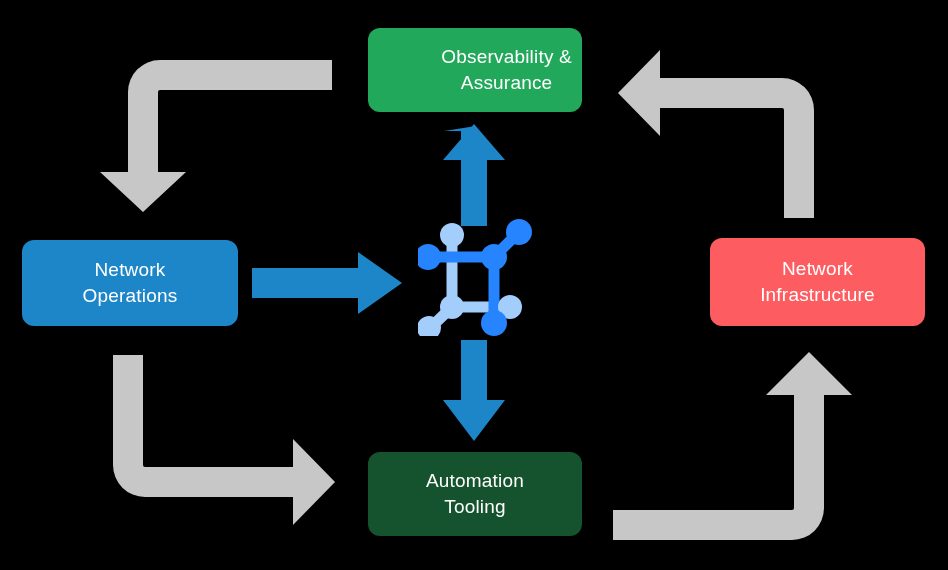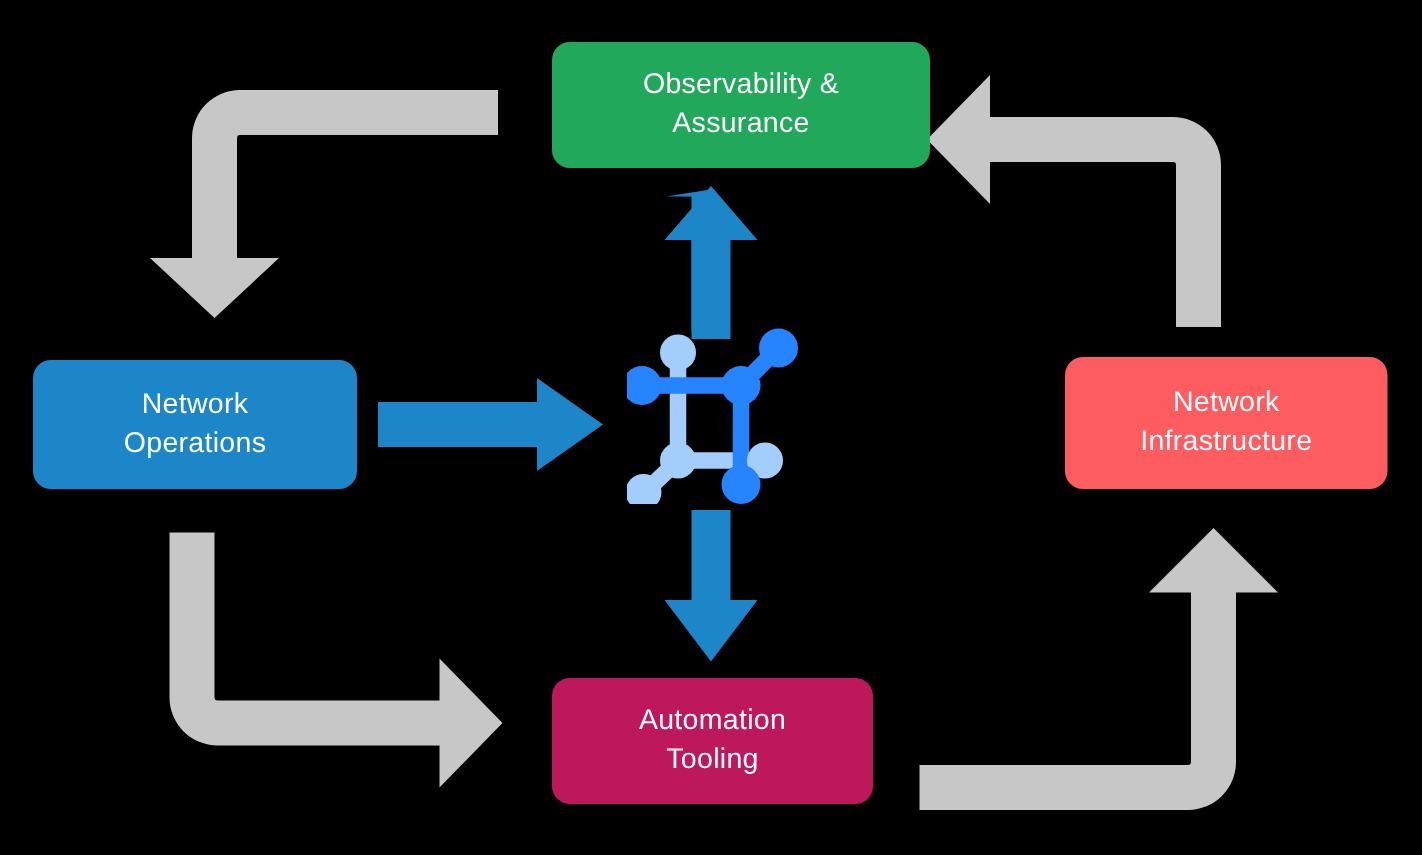--- a/index.html
+++ b/index.html
@@ -34,22 +34,23 @@
     padding: 4px 10px;
     user-select: none;
   }
   .node-label {
     display: block;
     white-space: pre-line;
   }
   #box-observability {
     left: 368px;
     top: 28px;
-    width: 252px;
+    width: 214px;
     height: 84px;
+    justify-content: flex-end;
   }
   #box-network-operations {
     left: 22px;
     top: 240px;
     width: 216px;
     height: 86px;
   }
   #box-network-infrastructure {
     left: 710px;
     top: 238px;
@@ -146,18 +147,18 @@
   <div class="node-box" id="box-network-operations" style="background: rgb(28, 134, 200); color: rgb(255, 255, 255);">
     <span class="node-label">Network
 Operations</span>
   </div>
 
   <div class="node-box" id="box-network-infrastructure" style="background: rgb(253, 92, 96); color: rgb(255, 255, 255);">
     <span class="node-label">Network
 Infrastructure</span>
   </div>
 
-  <div class="node-box" id="box-automation-tooling" style="background: #be185d; color: rgb(255, 255, 255);">
+  <div class="node-box" id="box-automation-tooling" style="background: #14532d; color: rgb(255, 255, 255);">
     <span class="node-label">Automation
 Tooling</span>
   </div>
 
 </div>
 
 </body></html>

